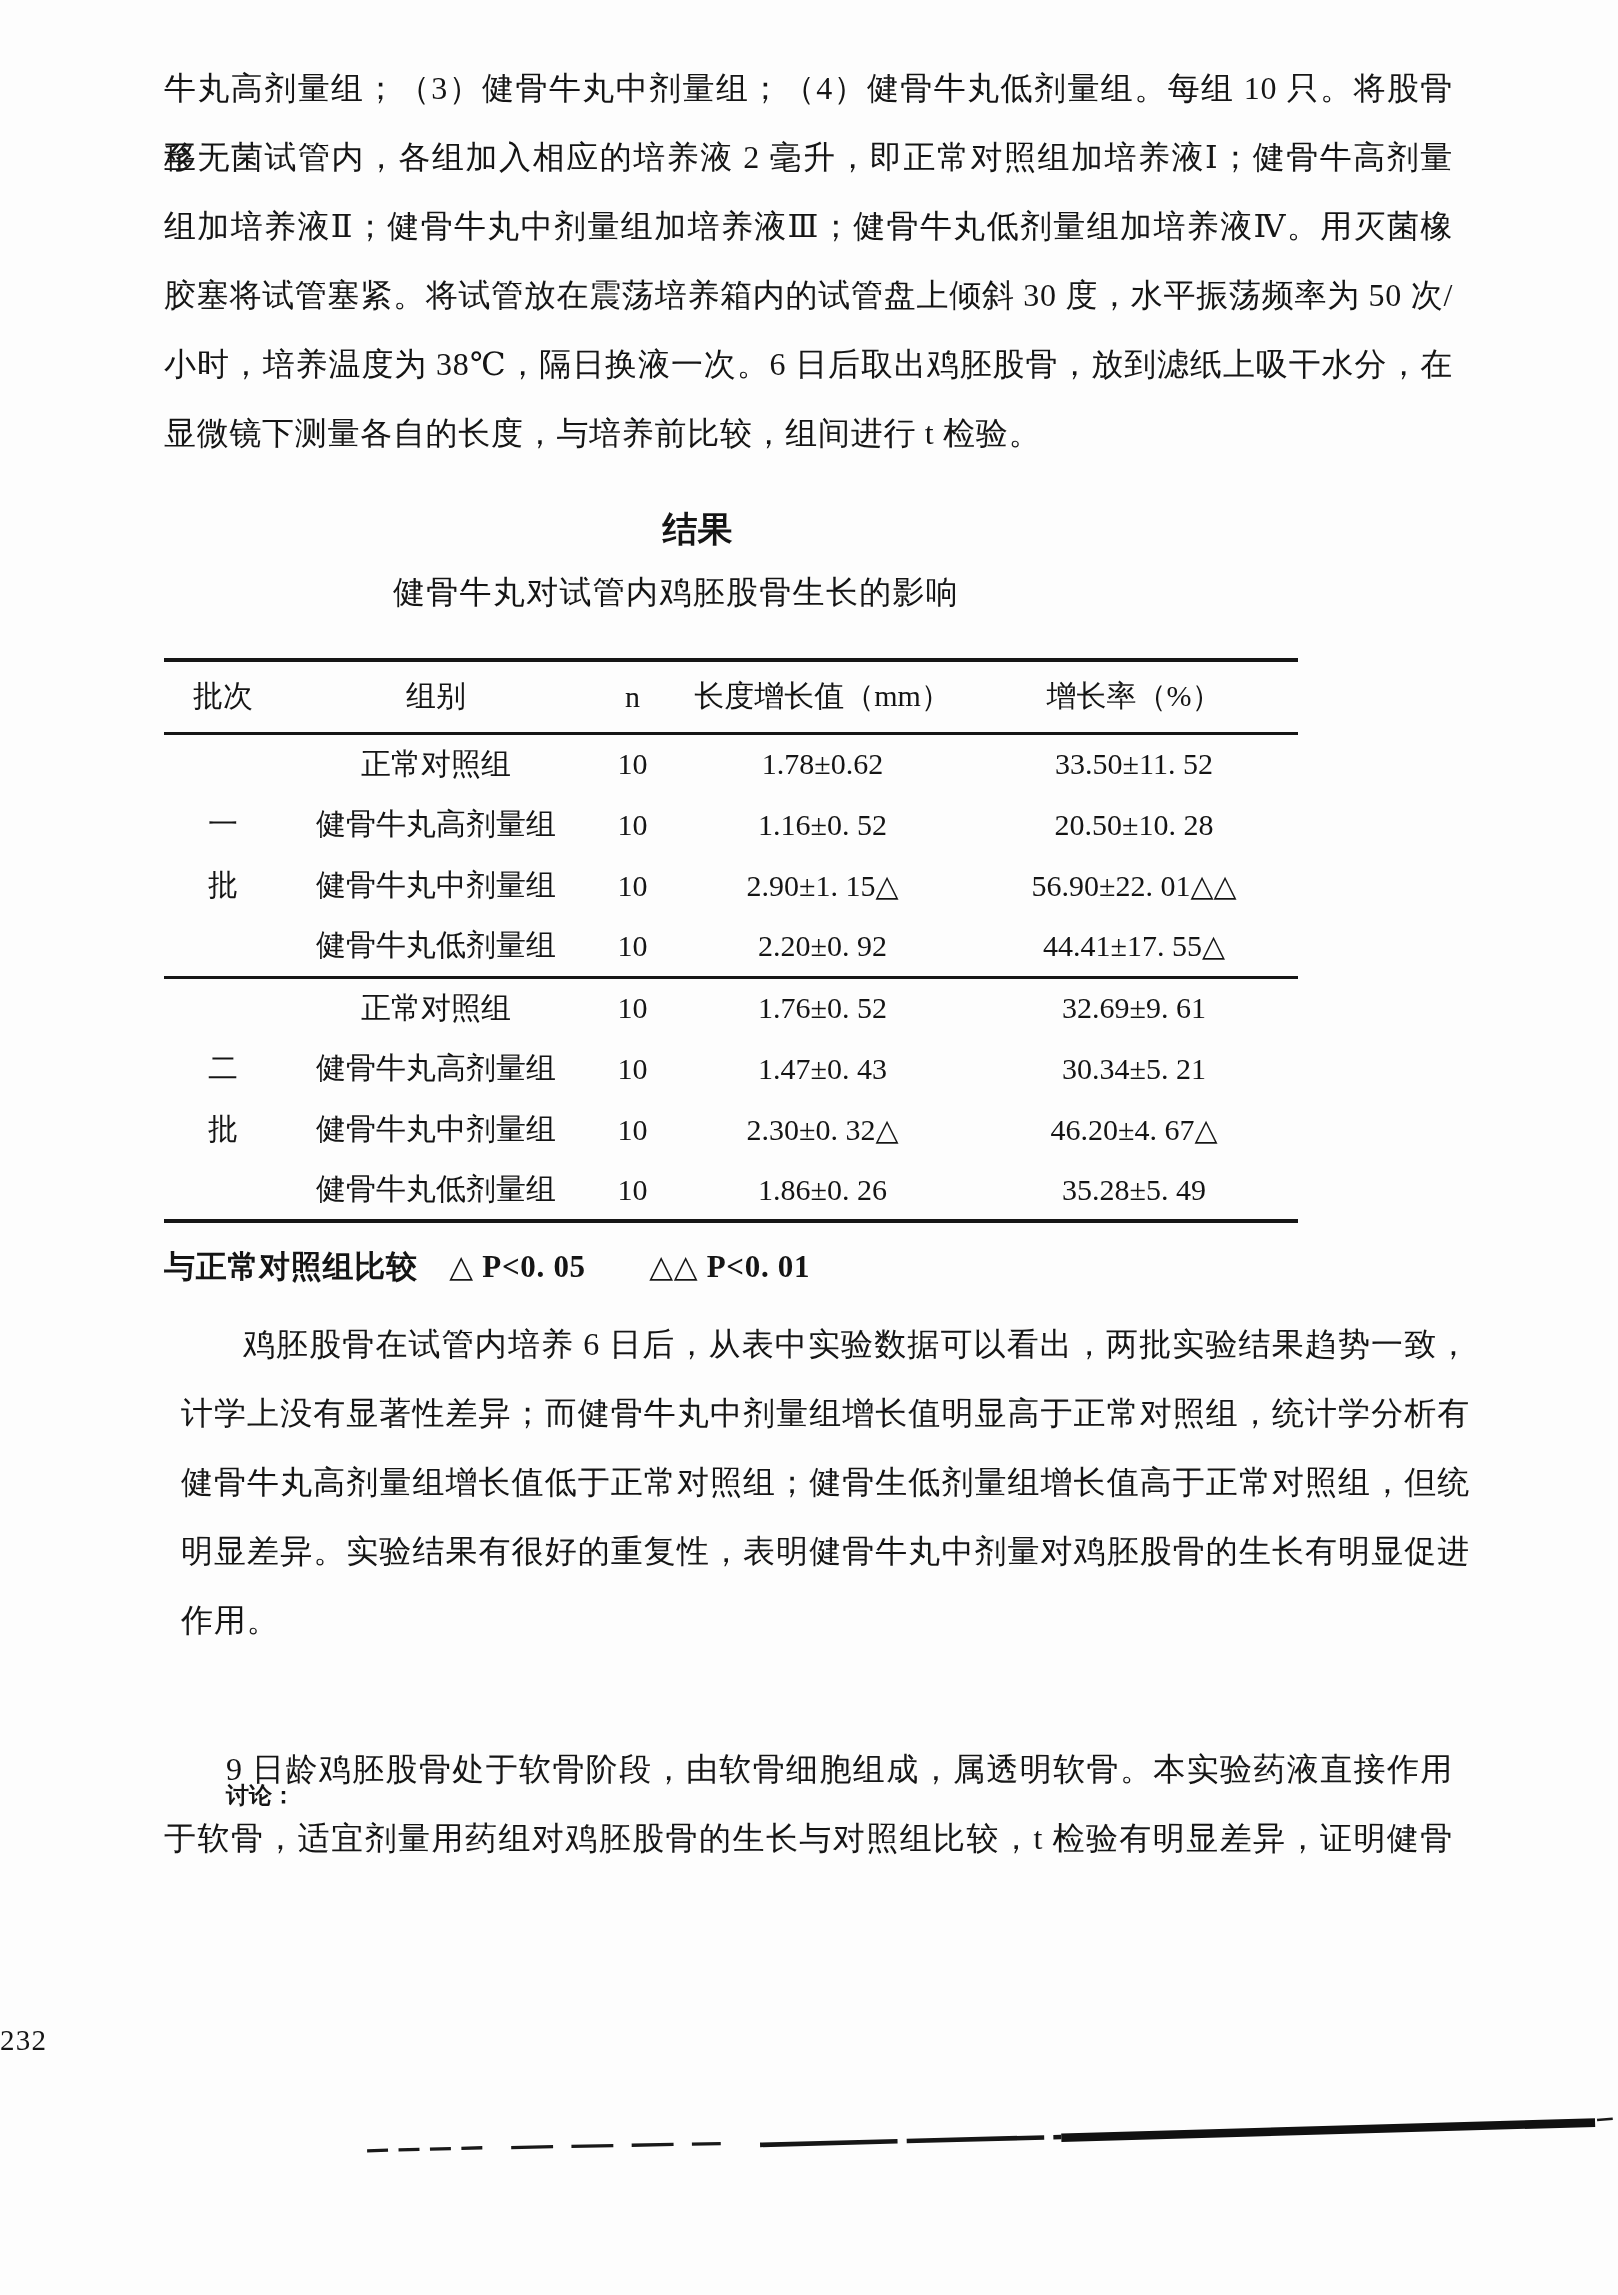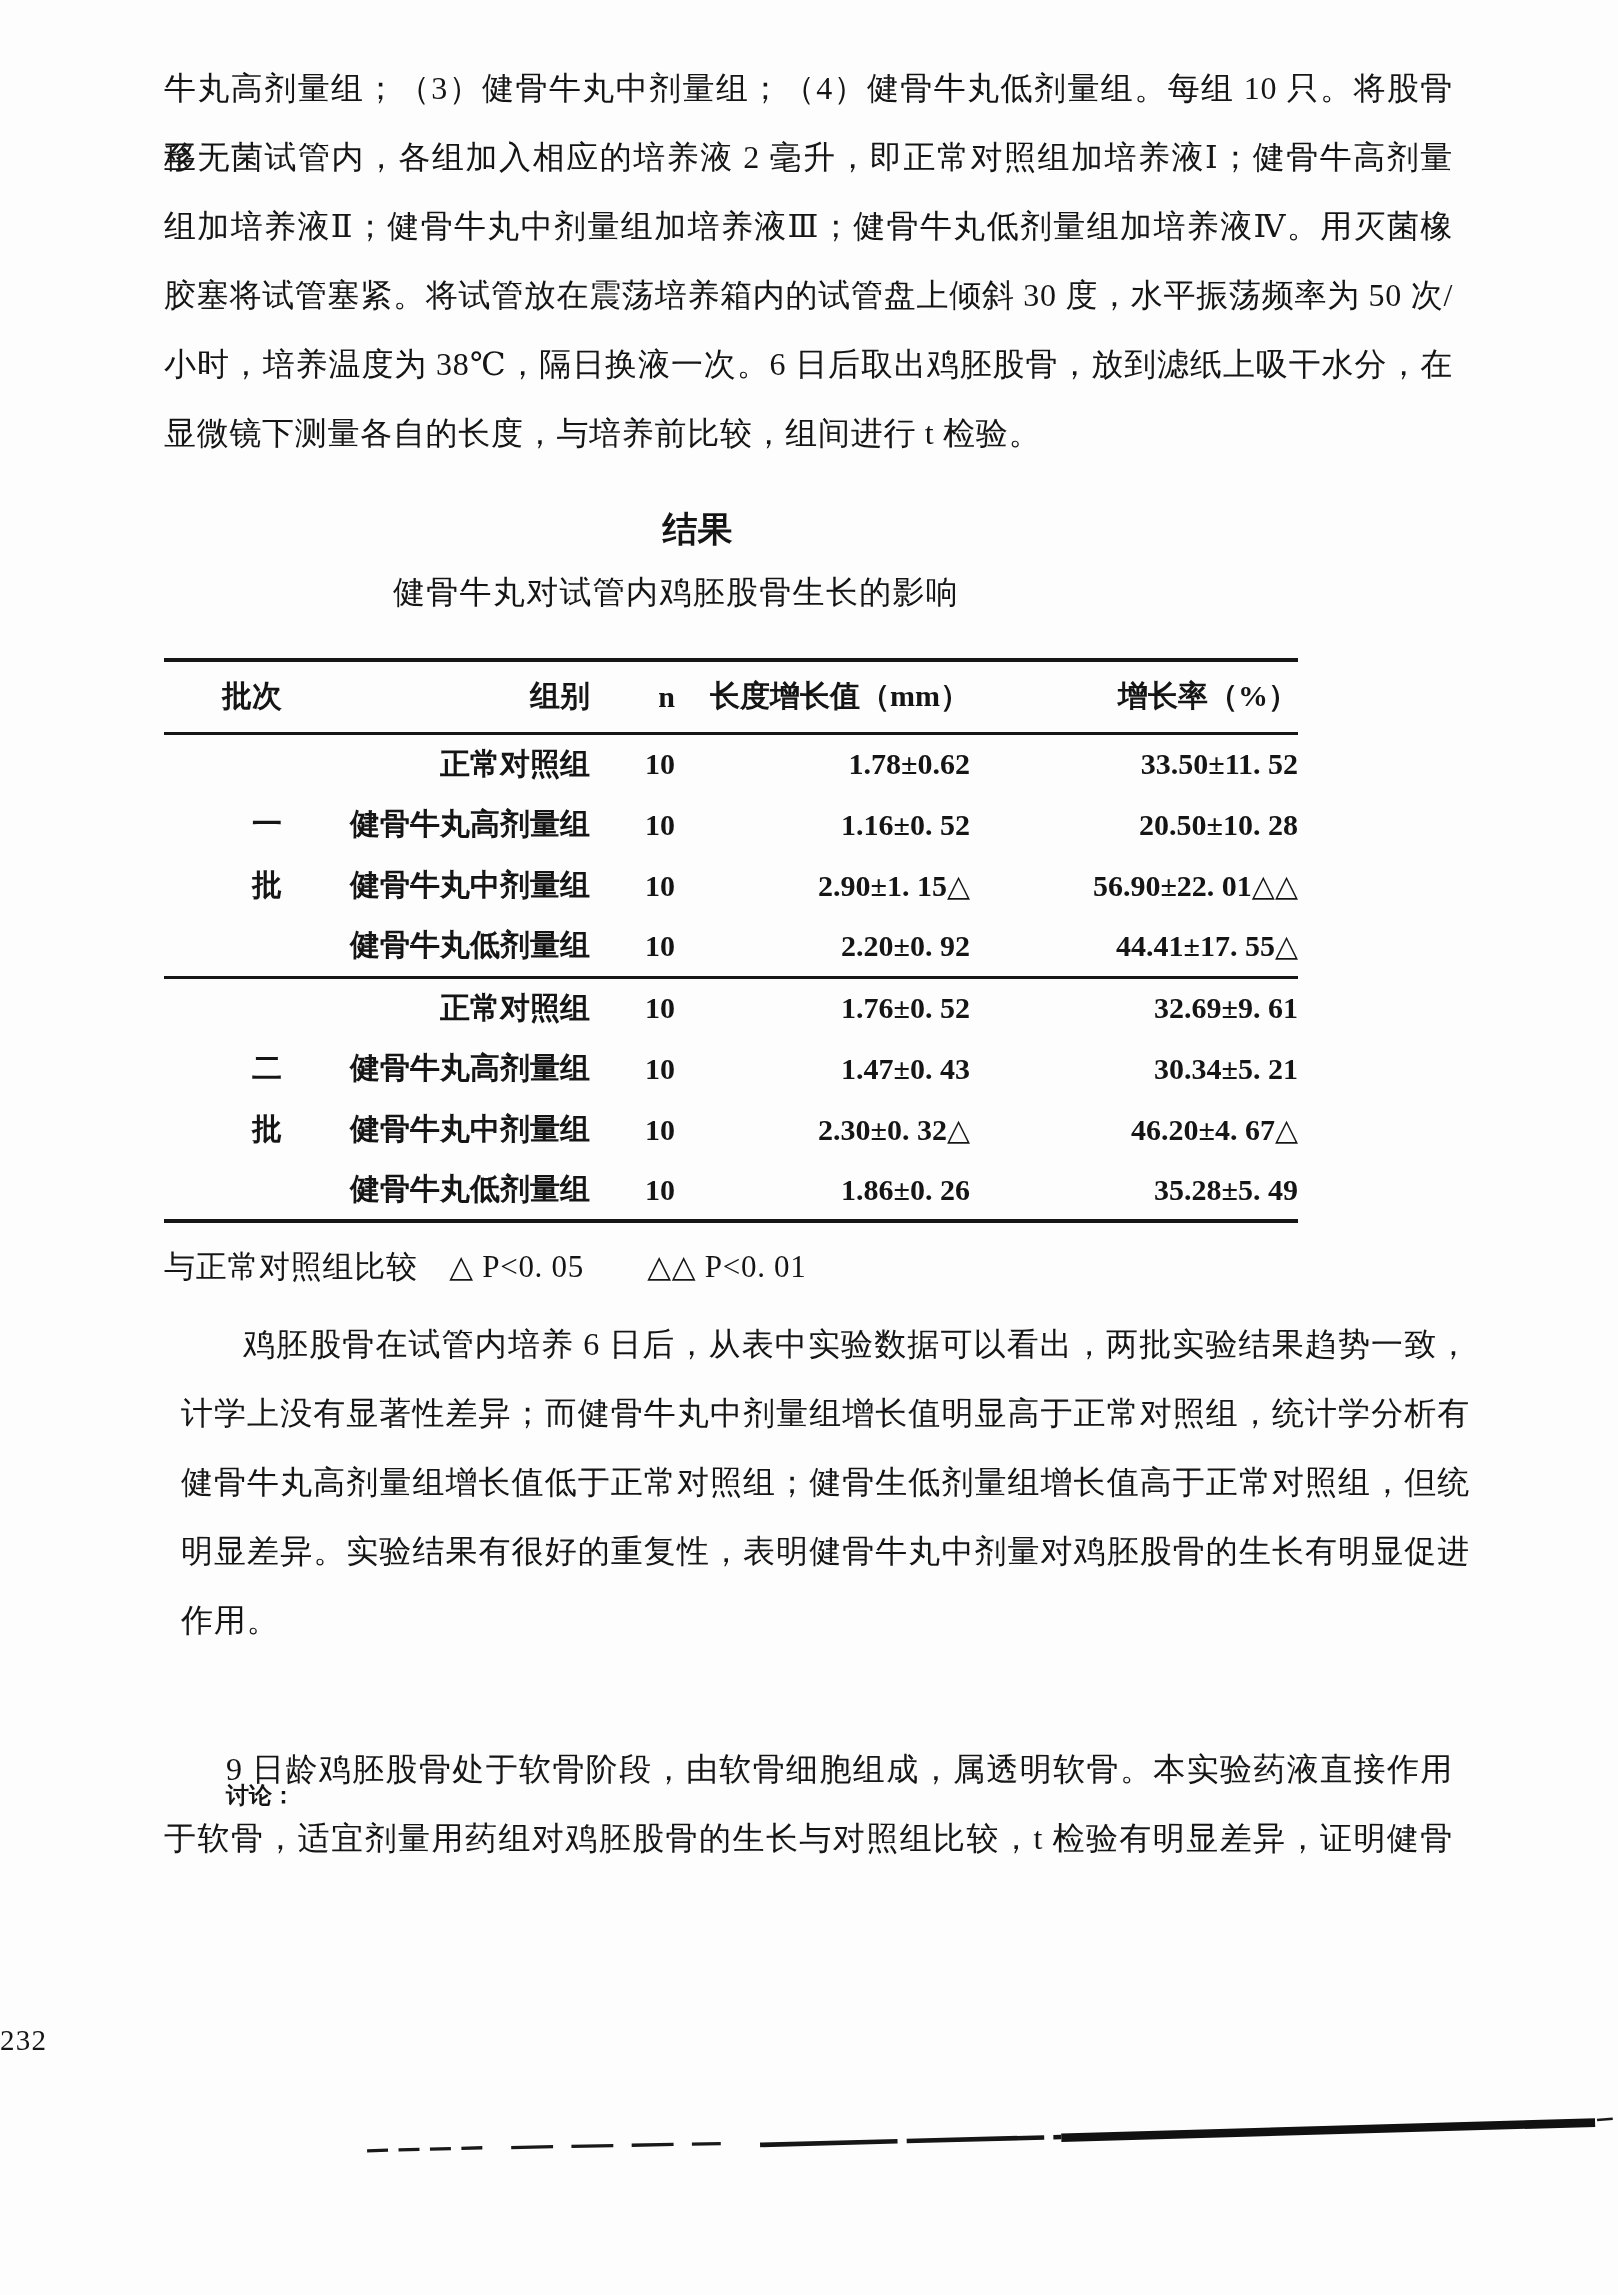--- a/index.html
+++ b/index.html
@@ -32,33 +32,33 @@
   }
   table.results col.c1{width:118px;}
   table.results col.c2{width:308px;}
   table.results col.c3{width:85px;}
   table.results col.c4{width:295px;}
   table.results col.c5{width:328px;}
   table.results thead tr{height:73px;border-bottom:3.9px solid #161616;}
   table.results tbody tr{height:61px;}
   table.results tbody tr.batch-split{border-top:3.9px solid #161616;}
   table.results td,table.results th{
-    font-weight:bold;text-align:right;vertical-align:middle;
+    font-weight:normal;text-align:center;vertical-align:middle;
     padding:0;white-space:nowrap;overflow:visible;
   }
   th.h1,td.b{padding-left:5.2px;}
   th.h2,td.g{padding-left:19.7px;}
   th.h3{padding-left:16.4px;}
   td.n{padding-left:13px;}
   th.h4{padding-left:19.7px;}
   td.len{padding-left:88px;}
   th.h5{padding-left:29.5px;}
   td.rate{padding-left:69px;}
   #table-note{
-    position:absolute;left:164px;top:1246px;font-size:31px;letter-spacing:0.7px;
+    position:absolute;left:164px;top:1246px;font-size:31px;letter-spacing:0.7px;font-weight:bold;
   }
   #discussion-heading{left:164px;top:1736px;text-indent:62px;font-size:23px;margin-top:40px;}
   #page-number{
     position:absolute;left:0;top:2024px;width:1618px;
     font-size:29px;letter-spacing:1.3px;
   }
   #p1{top:54px;}
   #p2{top:1310px;margin-left:17px;}
   #p3{top:1735px;}
   .artifact{position:absolute;left:354px;top:2116px;}

